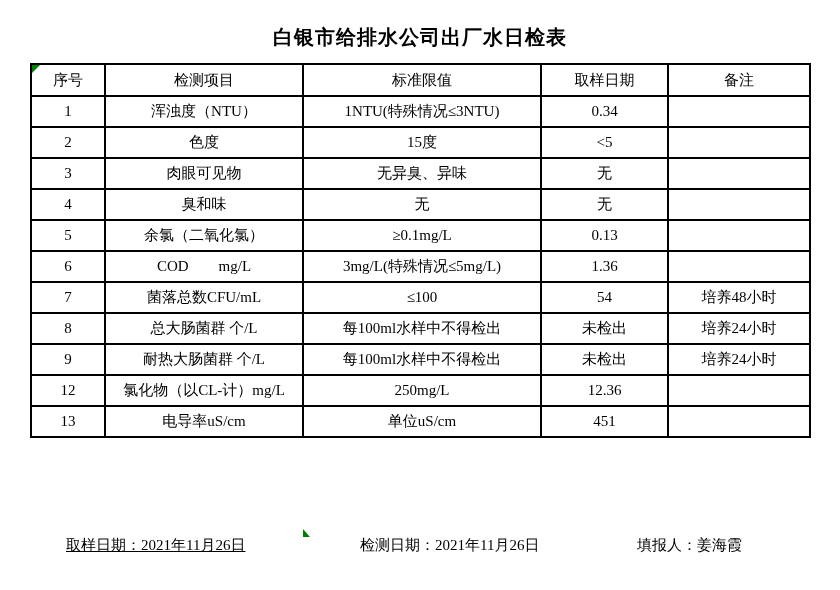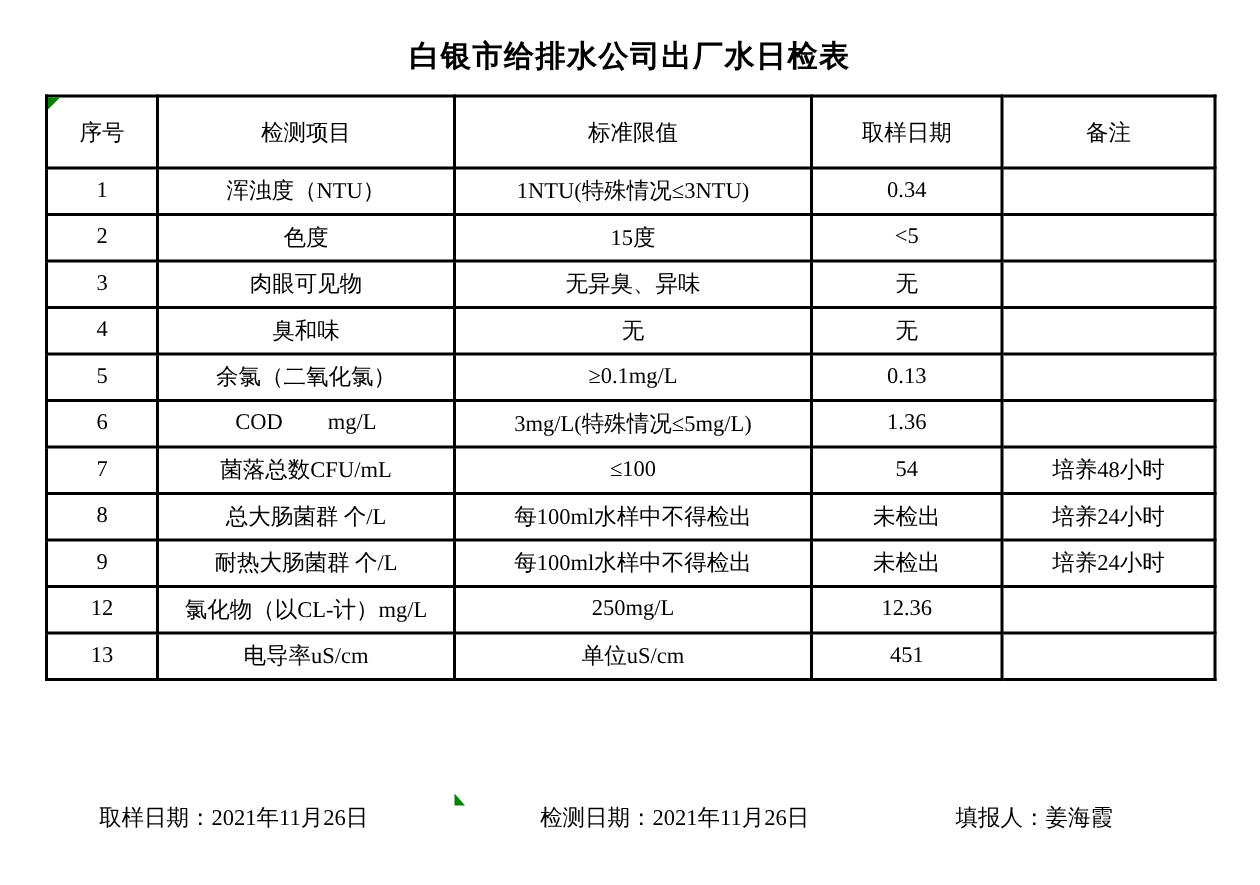--- a/index.html
+++ b/index.html
@@ -18,36 +18,36 @@
     position:absolute; left:30px; top:63px;
     border-collapse:collapse; table-layout:fixed;
   }
   table.inspection th, table.inspection td {
     border:2px solid #000;
     text-align:center; vertical-align:middle;
     font-size:15px; font-weight:normal;
     padding:0; overflow:hidden; white-space:pre;
     font-family:"Liberation Serif","DejaVu Serif",serif;
   }
-  tr.hdr { height:48px; }
+  tr.hdr { height:32px; }
   tr.row { height:31px; }
   .corner-tl {
     position:absolute; left:32px; top:65px; width:0; height:0;
     border-top:8px solid #008000; border-right:8px solid transparent;
   }
   .flag-bottom {
     position:absolute; left:303px; top:529px; width:0; height:0;
     border-bottom:8px solid #008000; border-right:7px solid transparent;
   }
   .footer-line {
     position:absolute; top:536px; left:0; width:840px; height:20px;
     font-size:15px;
   }
   .footer-item { position:absolute; white-space:pre; }
-  .fi-sampling { left:66px; }
+  .fi-sampling { left:66px;text-decoration:underline; }
   .fi-testing  { left:360px; }
   .fi-reporter { left:637px;text-align:right; }
 </style>
 </head>
 <body>
 
 <div class="doc-title">白银市给排水公司出厂水日检表</div>
 
 <table class="inspection">
   <colgroup>

